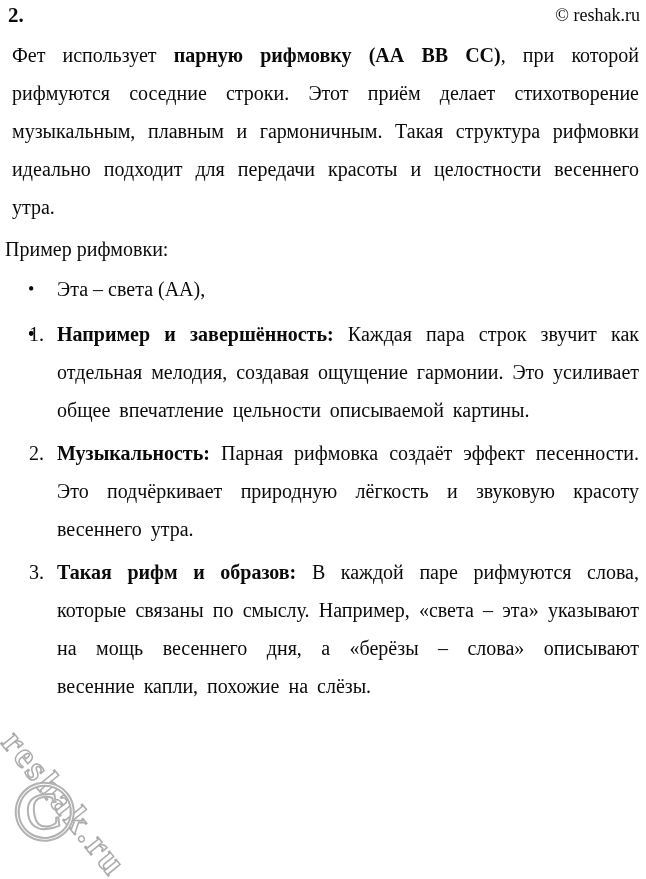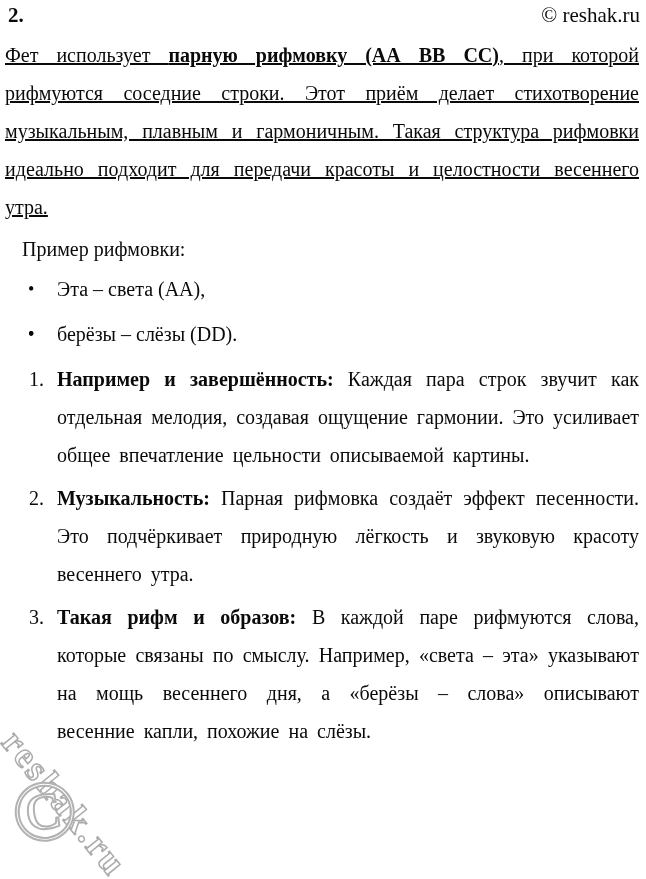--- a/index.html
+++ b/index.html
@@ -26,35 +26,34 @@
     align-items: flex-start;
     padding: 3px 6px 0 8px;
     height: 27px;
   }
   .page-number {
     font-weight: bold;
     font-size: 21px;
     line-height: 24px;
   }
   .copyright {
-    font-size: 21px;
+    font-size: 18px;
     line-height: 24px;
   }
   .content {
     padding: 0 7px 0 5px;
   }
   .para {
-    margin: 6px 0 0 0;
+    margin: 6px 0 0 7px;
     line-height: 38px;
     text-align: justify;
     word-spacing: 4px;
-    text-decoration: underline;
   }
   .example-label {
-    margin: 4px 0 0 17px;
+    margin: 4px 0 0 0;
     line-height: 38px;
     font-family: Liberation Serif, serif;
   }
   ul.rhymes {
     list-style: none;
     margin: 2px 0 0 0;
     padding: 0;
   }
   ul.rhymes li {
     position: relative;
@@ -133,21 +132,21 @@
 
   <div class="content">
     <p class="para"><span>Фет использует </span><b>парную рифмовку (АА ВВ СС)</b><span>, при которой рифмуются соседние строки. Этот приём делает стихотворение музыкальным, плавным и гармоничным. Такая структура рифмовки идеально подходит для передачи красоты и целостности весеннего утра.</span></p>
 
     <p class="example-label">Пример рифмовки:</p>
 
     <ul class="rhymes">
       <li><span class="marker">•</span><span>Эта – света (АА),</span></li>
       <li><span class="marker">•</span></li>
       <li><span class="marker">•</span></li>
-      <li><span class="marker">•</span><span>берёзы – слёзы (DD).</span></li>
+      <li><span class="marker">•</span></li>
     </ul>
 
 
     <ol class="features">
       <li><span class="marker">1.</span><b>Например и завершённость:</b><span> Каждая пара строк звучит как отдельная мелодия, создавая ощущение гармонии. Это усиливает общее впечатление цельности описываемой картины.</span></li>
       <li><span class="marker">2.</span><b>Музыкальность:</b><span> Парная рифмовка создаёт эффект песенности. Это подчёркивает природную лёгкость и звуковую красоту весеннего утра.</span></li>
       <li><span class="marker">3.</span><b>Такая рифм и образов:</b><span> В каждой паре рифмуются слова, которые связаны по смыслу. Например, «света – эта» указывают на мощь весеннего дня, а «берёзы – слова» описывают весенние капли, похожие на слёзы.</span></li>
     </ol>
   </div>
 </div>

